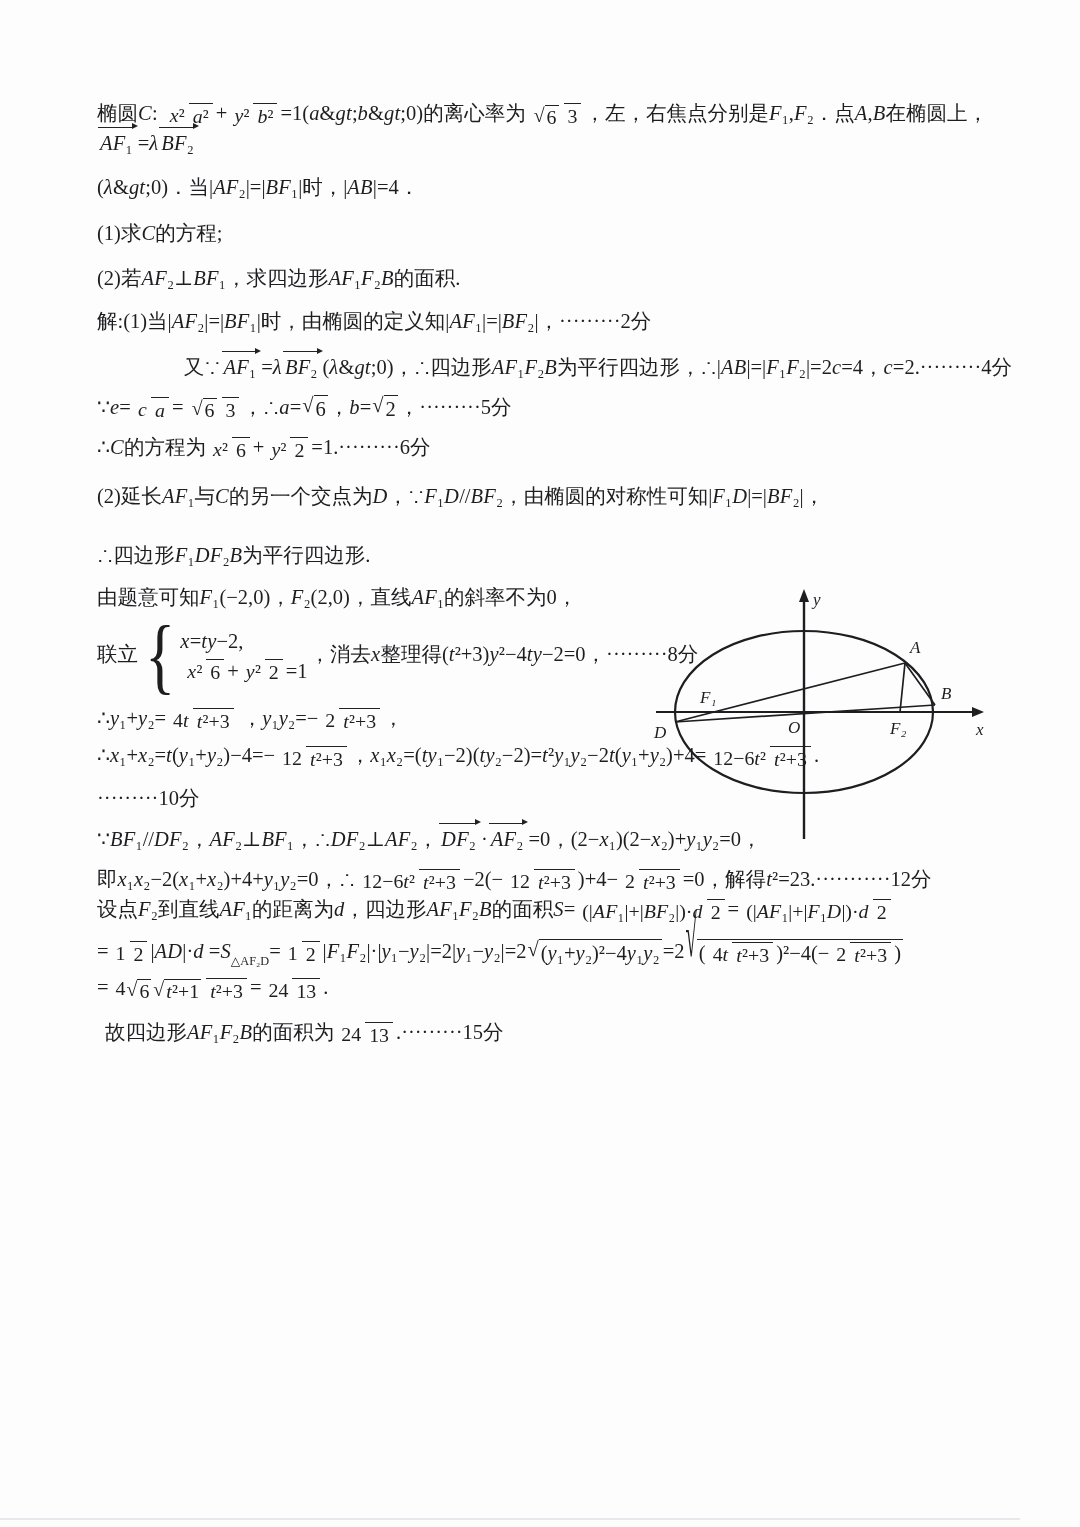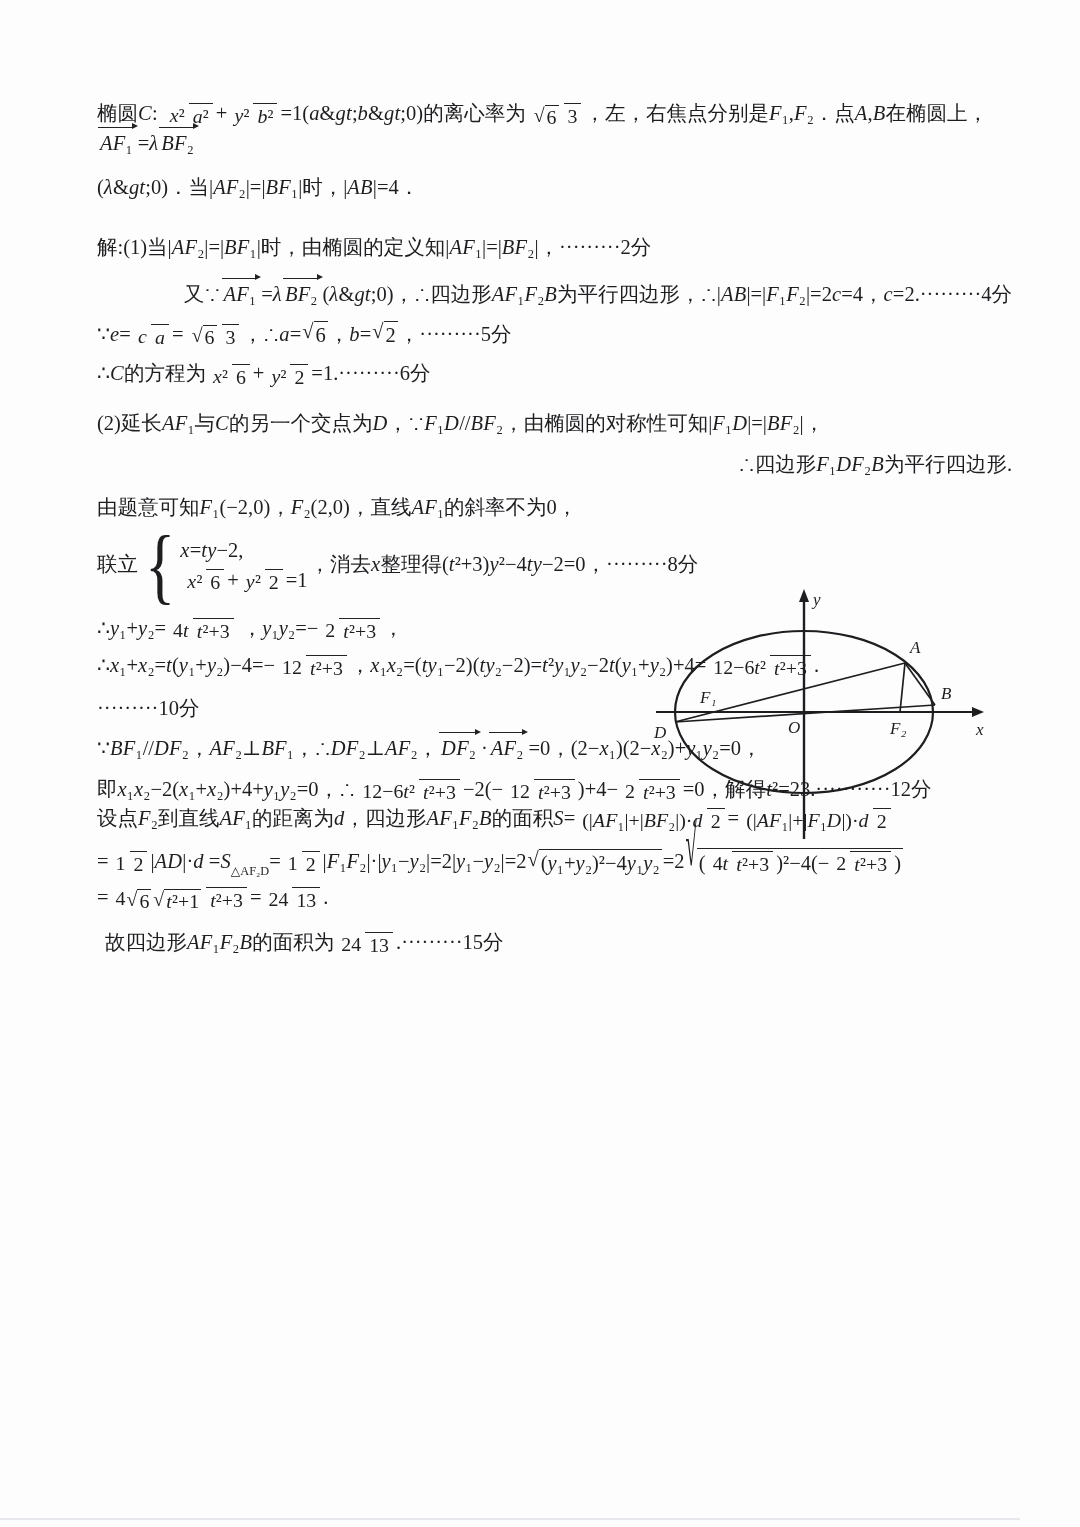--- a/index.html
+++ b/index.html
@@ -33,26 +33,26 @@
   
   .cases{display:inline-flex;align-items:center;vertical-align:middle;margin:0 2px;}
   .cb{font-size:4.1em;font-weight:300;line-height:0.82;transform:scaleX(0.75);display:inline-block;}
   .crows{display:inline-flex;flex-direction:column;gap:2px;align-items:flex-start;}
   .crow{display:flex;align-items:center;}
   
   .ln-0{margin-top:0;}
   .ln-1{margin-top:16px;}
   .ln-2{margin-top:19px;}
   .ln-3{margin-top:17px;}
-  .ln-4{margin-top:33px;}
+  .ln-4{margin-top:15px;}
   .ln-5{margin-top:19px;text-align:right;}
   .ln-6{margin-top:12px;}
   .ln-7{margin-top:10px;}
   .ln-8{margin-top:20px;}
-  .ln-9{margin-top:14px;text-align:right;}
+  .ln-9{margin-top:31px;}
   .ln-10{margin-top:15px;}
   .ln-11{margin-top:19px;}
   .ln-12{margin-top:10px;}
   .ln-13{margin-top:14px;}
   .ln-14{margin-top:8px;}
   .ln-15{margin-top:13px;}
   .ln-16{margin-top:13px;}
   .ln-17{margin-top:13px;}
   .ln-18{margin-top:0;}
   .ln-19{margin-top:13px;}
@@ -77,20 +77,22 @@
           <span class="fn"><i>y</i>²</span>
           <span class="fd"><i>b</i>²</span>
         </span>=1(<i>a</i>&amp;<i>g</i><i>t</i>;<i>b</i>&amp;<i>g</i><i>t</i>;0)的离心率为<span class="fr">
           <span class="fn"><span class="sq">
               <span class="rad">√</span>
               <span class="sr">6</span>
             </span></span>
           <span class="fd">3</span>
         </span>，左，右焦点分别是<i>F</i>₁,<i>F</i>₂．点<i>A</i>,<i>B</i>在椭圆上，<span class="vec"><i>A</i><i>F</i>₁</span>=<i>λ</i><span class="vec"><i>B</i><i>F</i>₂</span></div>
     <div class="ln ln-1">(<i>λ</i>&amp;<i>g</i><i>t</i>;0)．当|<i>A</i><i>F</i>₂|=|<i>B</i><i>F</i>₁|时，|<i>A</i><i>B</i>|=4．</div>
+    <div class="ln ln-2">(1)求<i>C</i>的方程;</div>
+    <div class="ln ln-3">(2)若<i>A</i><i>F</i>₂⊥<i>B</i><i>F</i>₁，求四边形<i>A</i><i>F</i>₁<i>F</i>₂<i>B</i>的面积.</div>
     <div class="ln ln-4">解:(1)当|<i>A</i><i>F</i>₂|=|<i>B</i><i>F</i>₁|时，由椭圆的定义知|<i>A</i><i>F</i>₁|=|<i>B</i><i>F</i>₂|，·········2分</div>
     <div class="ln ln-5">又∵<span class="vec"><i>A</i><i>F</i>₁</span>=<i>λ</i><span class="vec"><i>B</i><i>F</i>₂</span>(<i>λ</i>&amp;<i>g</i><i>t</i>;0)，∴四边形<i>A</i><i>F</i>₁<i>F</i>₂<i>B</i>为平行四边形，∴|<i>A</i><i>B</i>|=|<i>F</i>₁<i>F</i>₂|=2<i>c</i>=4，<i>c</i>=2.·········4分</div>
     <div class="ln ln-6">∵<i>e</i>=<span class="fr">
           <span class="fn"><i>c</i></span>
           <span class="fd"><i>a</i></span>
         </span>=<span class="fr">
           <span class="fn"><span class="sq">
               <span class="rad">√</span>
               <span class="sr">6</span>
             </span></span>

